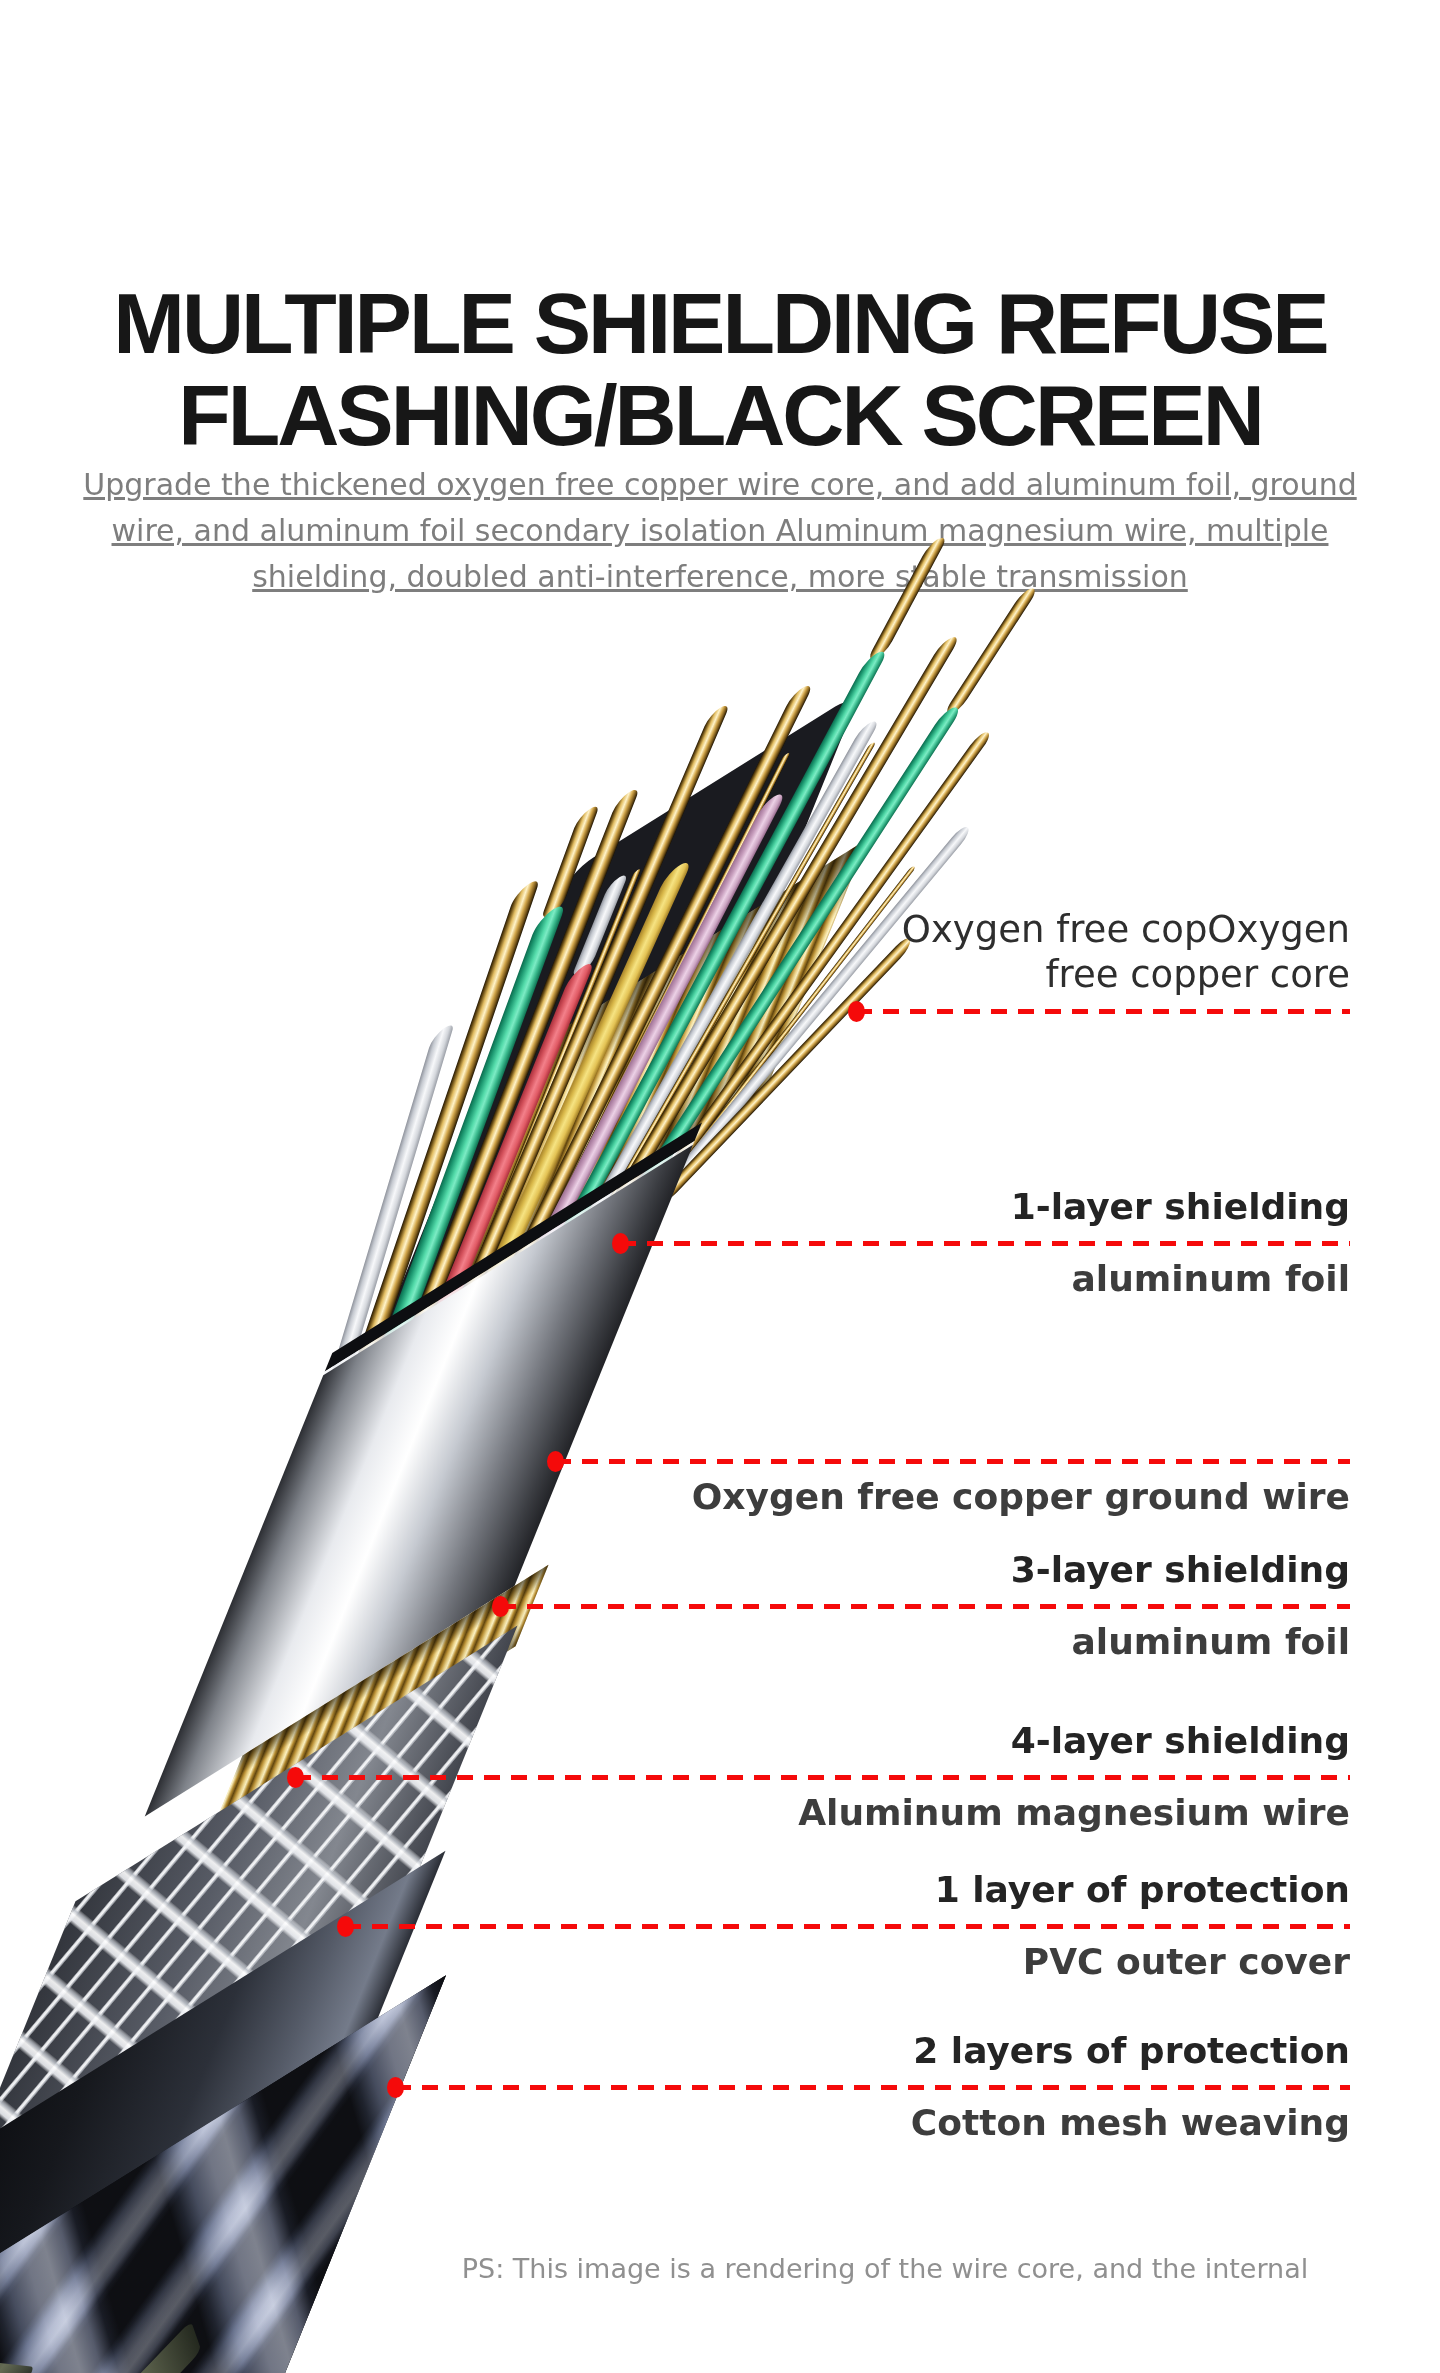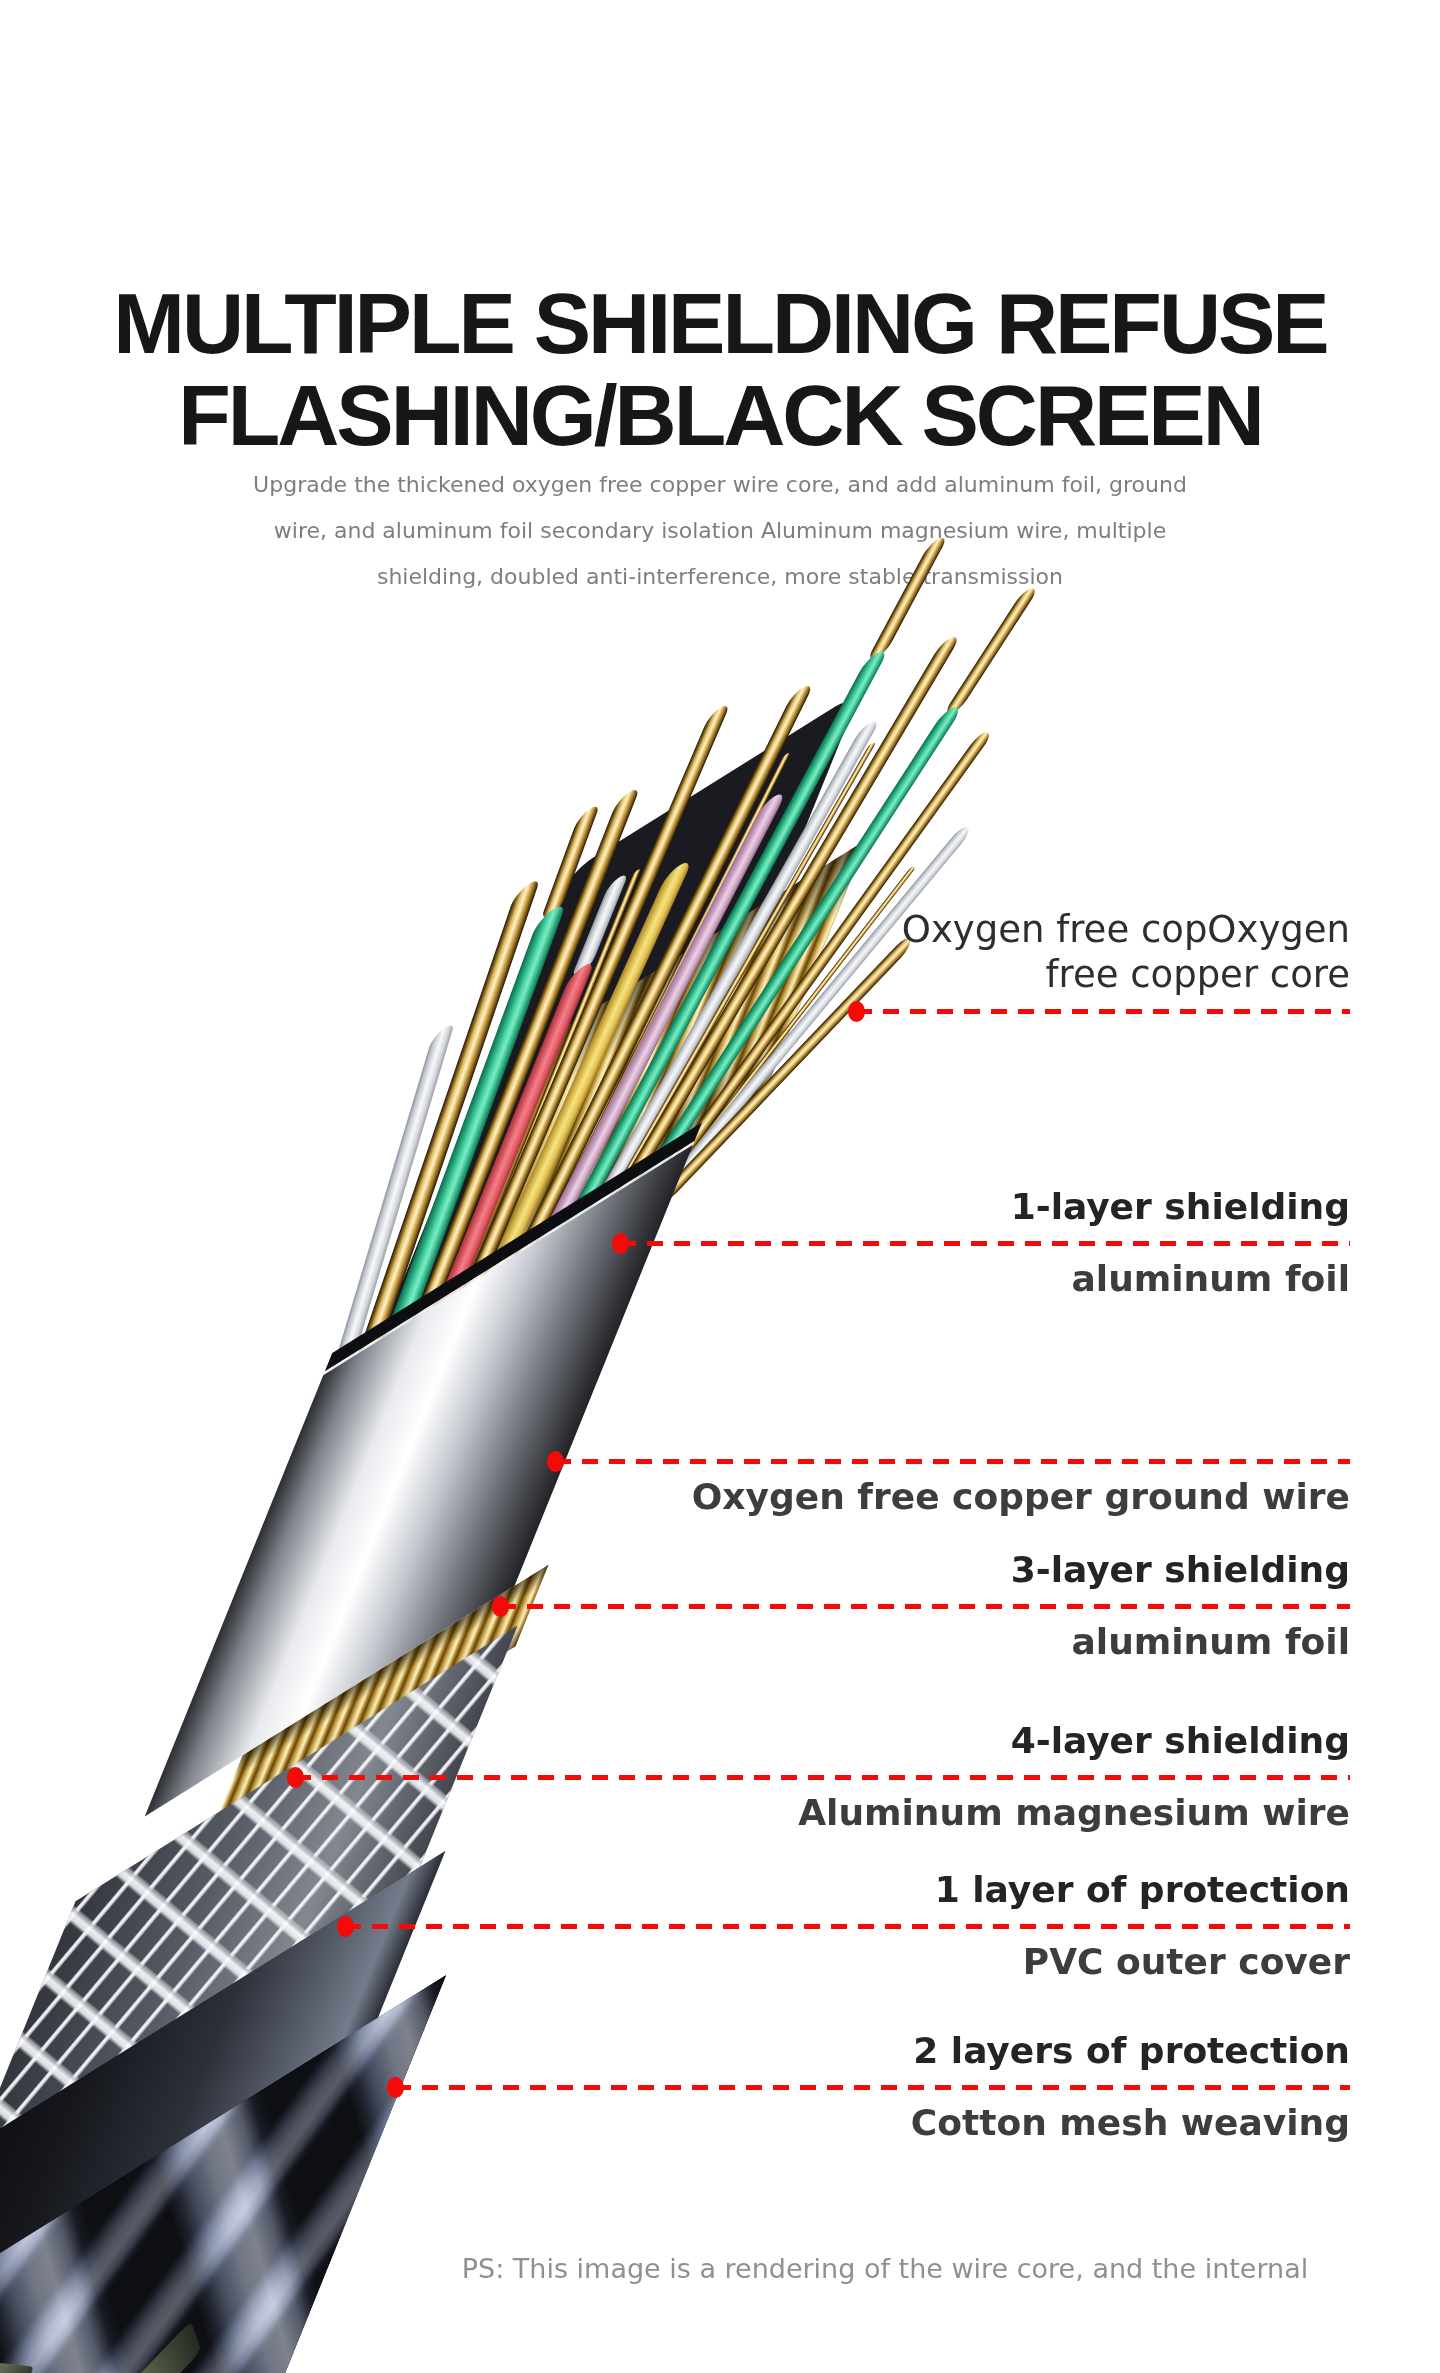--- a/index.html
+++ b/index.html
@@ -8,21 +8,21 @@
     --gray:#7e7e7e;
   }
   *{margin:0;padding:0;box-sizing:border-box;}
   html,body{background:#fff;}
   .page{position:relative;width:1440px;height:2373px;background:#ffffff;overflow:hidden;
         font-family:"DejaVu Sans","Liberation Sans",sans-serif;}
   .title{position:absolute;top:243px;left:0;right:0;text-align:center;
          font-family:"Liberation Sans",sans-serif;
          font-weight:800;font-size:86px;line-height:92px;letter-spacing:-3px;color:var(--ink);margin-top:34px;}
   .lead{position:absolute;top:462px;left:0;right:0;text-align:center;
-        font-size:22px;line-height:46px;color:var(--gray);}
+        font-size:30px;line-height:46px;color:var(--gray);text-decoration:underline;}
   .art{position:absolute;inset:0;}
   .cable-svg{position:absolute;left:0;top:0;width:1440px;height:2373px;}
   .callout{position:absolute;inset:0;pointer-events:none;}
   .dash{position:absolute;height:5px;
         background:repeating-linear-gradient(90deg,var(--red) 0 16px,transparent 16px 27px);}
   .dot{position:absolute;width:17px;height:21px;border-radius:50%;background:var(--red);}
   .c-title{position:absolute;right:90px;transform:translateY(-100%);text-align:right;
            white-space:nowrap;font-size:36px;line-height:45px;font-weight:700;color:#242424;}
   .c-title.light{font-weight:400;color:#2e2e2e;font-size:37px;}
   .c-sub{position:absolute;right:90px;text-align:right;white-space:nowrap;

